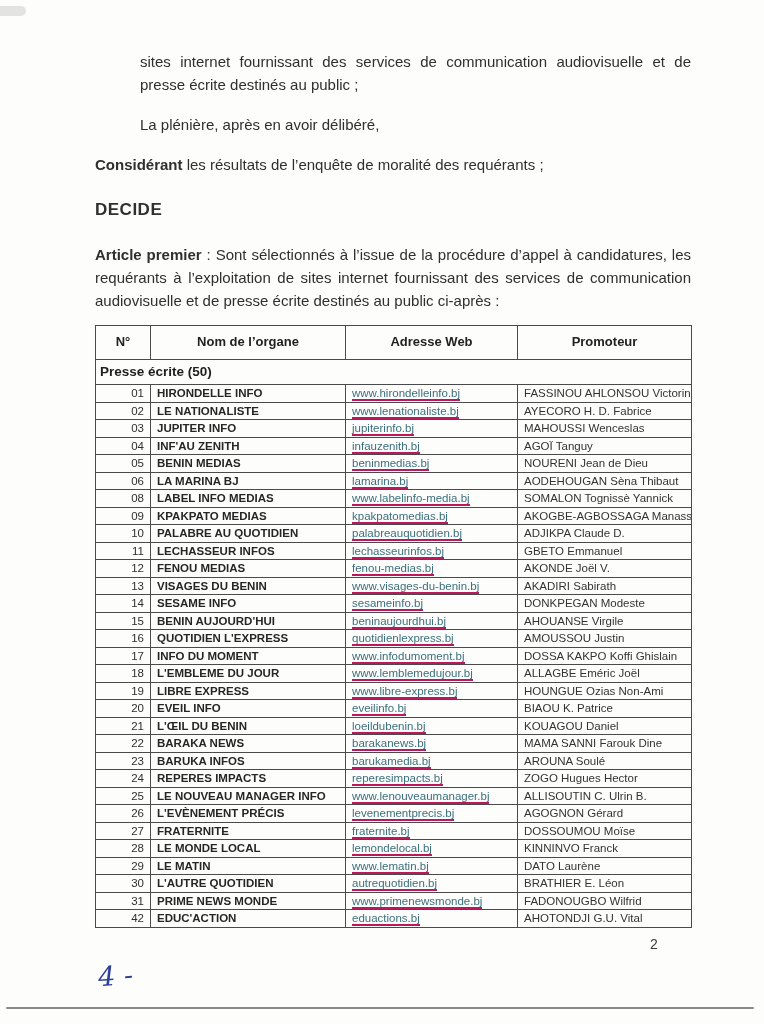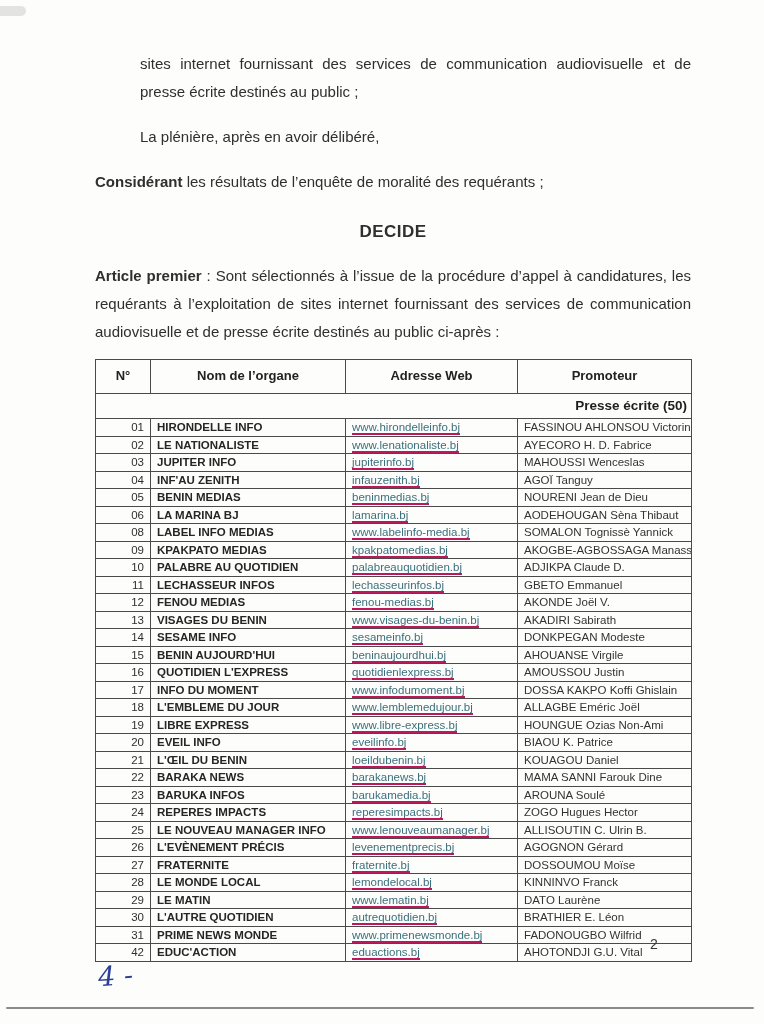--- a/index.html
+++ b/index.html
@@ -11,31 +11,30 @@
     background:#fdfdfb;
     color:#2f2f2f;
     overflow:hidden;
     box-shadow:0 0 4px rgba(0,0,0,.25);
   }
   .content {
     position:absolute;
     left:95px; top:50px;
     width:596px;
   }
-  p { margin:0; font-size:15px; line-height:28px; }
+  p { margin:0; font-size:15px; line-height:23px; }
   .para-indent { padding-left:45px; text-align:justify; }
   .mt { margin-top:17px; }
   .b { font-weight:bold; }
   .decide {
-    text-align:center;
     font-weight:bold;
     font-size:17px;
     letter-spacing:.5px;
     margin-top:22px;
-    margin-bottom:16px;
+    margin-bottom:22px;
   }
   .article { text-align:justify; margin-top:0; }
 
   table.media-table {
     margin-top:13px;
     width:596px;
     border-collapse:collapse;
     table-layout:fixed;
   }
   .media-table col.c-num   { width:55px; }
@@ -51,21 +50,21 @@
     white-space:nowrap;
   }
   .media-table thead th {
     font-size:13px;
     font-weight:bold;
     text-align:center;
     padding:9px 4px;
     color:#222;
   }
   .section-row td {
-    text-align:right;
+    text-align:left;
     font-weight:bold;
     font-size:13.5px;
     padding:5px 4px;
     color:#1e1e1e;
   }
   td.cell-num  { text-align:right; }
   td.cell-name { font-weight:bold; color:#262626; }
   td.cell-promo{ color:#333; }
   a.weblink {
     color:#3a6f7d;

